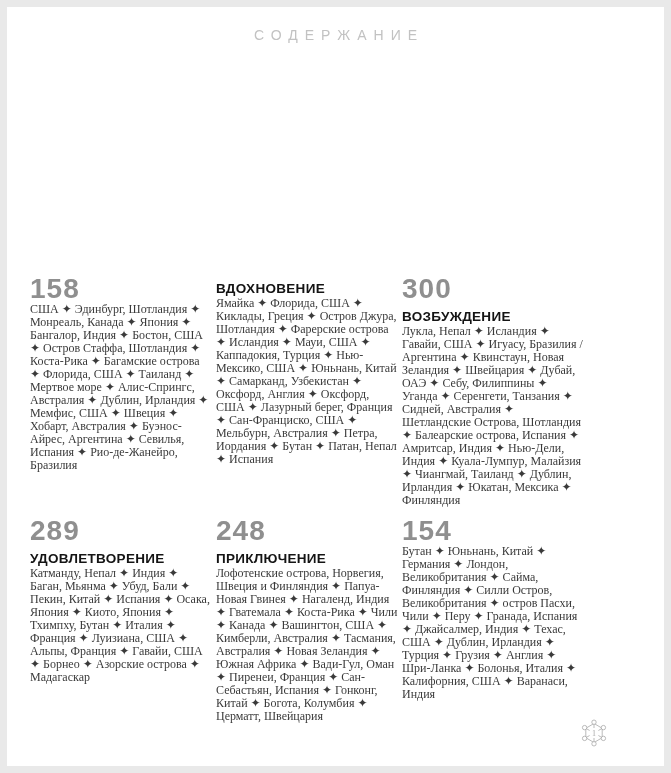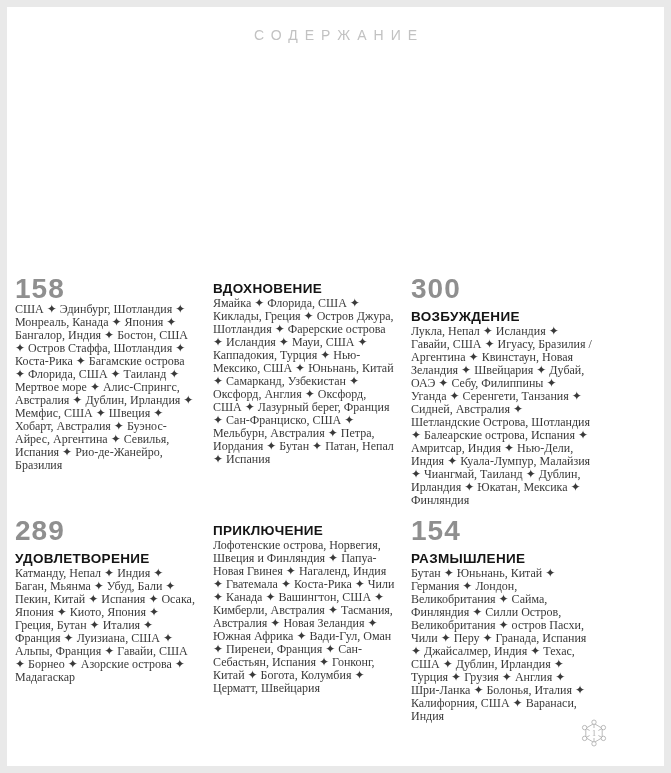--- a/index.html
+++ b/index.html
@@ -21,25 +21,24 @@
     text-align:center;
     font-size:14px;
     letter-spacing:7px;
     text-indent:7px; 
     color:#c2c2c2;
     font-weight:400;
     text-transform:uppercase;
   }
   .sections-grid{
     position:absolute;
-    left:8px;top:268px;
+    left:23px;top:268px;
     width:606px;
     display:grid;
     grid-template-columns:186px 186px 186px;
-    column-gap:12px;
     grid-template-rows:242px auto;
     align-items:start;
   }
   .section{width:182px;}
   .section-number{
     font-size:28px;
     font-weight:700;
     letter-spacing:1px;
     color:#8f8f8f;
     line-height:1;
@@ -87,31 +86,31 @@
 
   <div class="section">
     <div class="section-number">300</div>
     <div class="section-title">ВОЗБУЖДЕНИЕ</div>
     <div class="section-places">Лукла, Непал ✦ Исландия ✦ Гавайи, США ✦ Игуасу, Бразилия / Аргентина ✦ Квинстаун, Новая Зеландия ✦ Швейцария ✦ Дубай, ОАЭ ✦ Себу, Филиппины ✦ Уганда ✦ Серенгети, Танзания ✦ Сидней, Австралия ✦ Шетландские Острова, Шотландия ✦ Балеарские острова, Испания ✦ Амритсар, Индия ✦ Нью-Дели, Индия ✦ Куала-Лумпур, Малайзия ✦ Чиангмай, Таиланд ✦ Дублин, Ирландия ✦ Юкатан, Мексика ✦ Финляндия</div>
   </div>
 
   <div class="section">
     <div class="section-number">289</div>
     <div class="section-title">УДОВЛЕТВОРЕНИЕ</div>
-    <div class="section-places">Катманду, Непал ✦ Индия ✦ Баган, Мьянма ✦ Убуд, Бали ✦ Пекин, Китай ✦ Испания ✦ Осака, Япония ✦ Киото, Япония ✦ Греция, Бутан ✦ Италия ✦ Франция ✦ Луизиана, США ✦ Альпы, Франция ✦ Гавайи, США ✦ Борнео ✦ Азорские острова ✦ Мадагаскар</div>
+    <div class="section-places">Катманду, Непал ✦ Индия ✦ Баган, Мьянма ✦ Убуд, Бали ✦ Пекин, Китай ✦ Испания ✦ Осака, Япония ✦ Киото, Япония ✦ Тхимпху, Бутан ✦ Италия ✦ Франция ✦ Луизиана, США ✦ Альпы, Франция ✦ Гавайи, США ✦ Борнео ✦ Азорские острова ✦ Мадагаскар</div>
   </div>
 
   <div class="section">
+    <div class="section-number">248</div>
     <div class="section-title">ПРИКЛЮЧЕНИЕ</div>
     <div class="section-places">Лофотенские острова, Норвегия, Швеция и Финляндия ✦ Папуа-Новая Гвинея ✦ Нагаленд, Индия ✦ Гватемала ✦ Коста-Рика ✦ Чили ✦ Канада ✦ Вашингтон, США ✦ Кимберли, Австралия ✦ Тасмания, Австралия ✦ Новая Зеландия ✦ Южная Африка ✦ Вади-Гул, Оман ✦ Пиренеи, Франция ✦ Сан-Себастьян, Испания ✦ Гонконг, Китай ✦ Богота, Колумбия ✦ Церматт, Швейцария</div>
   </div>
 
   <div class="section">
     <div class="section-number">154</div>
-    <div class="section-title">РАЗМЫШЛЕНИЕ</div>
     <div class="section-places">Бутан ✦ Юньнань, Китай ✦ Германия ✦ Лондон, Великобритания ✦ Сайма, Финляндия ✦ Силли Остров, Великобритания ✦ остров Пасхи, Чили ✦ Перу ✦ Гранада, Испания ✦ Джайсалмер, Индия ✦ Техас, США ✦ Дублин, Ирландия ✦ Турция ✦ Грузия ✦ Англия ✦ Шри-Ланка ✦ Болонья, Италия ✦ Калифорния, США ✦ Варанаси, Индия</div>
   </div>
 </div>
 
   <svg class="ornament" viewBox="0 0 28 28" xmlns="http://www.w3.org/2000/svg">
     <g stroke="#a9a9a9" stroke-width="0.8" fill="none">
       <polygon points="14,4.5 22.2,9.25 22.2,18.75 14,23.5 5.8,18.75 5.8,9.25"></polygon>
       <line x1="14" y1="4.5" x2="14" y2="9"></line>
       <line x1="22.2" y1="9.25" x2="18.4" y2="11.5"></line>
       <line x1="22.2" y1="18.75" x2="18.4" y2="16.5"></line>

